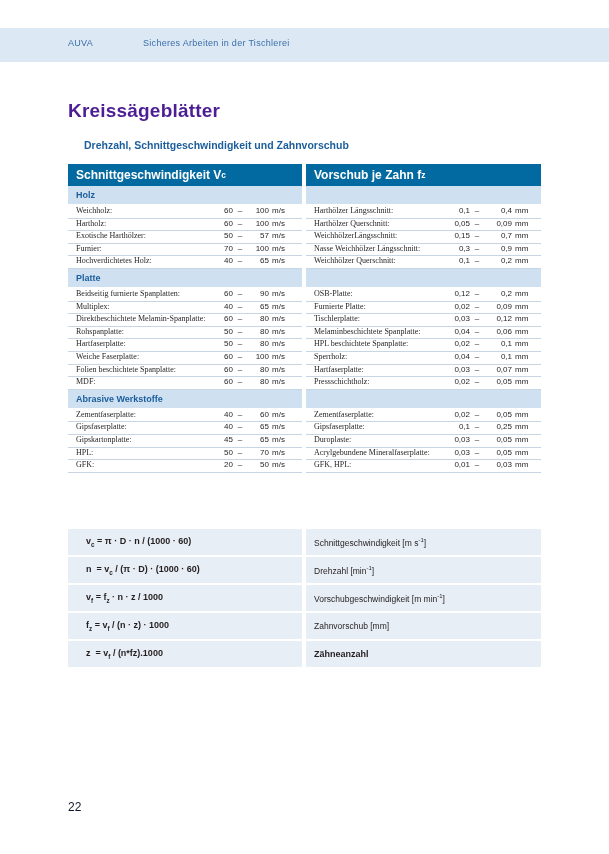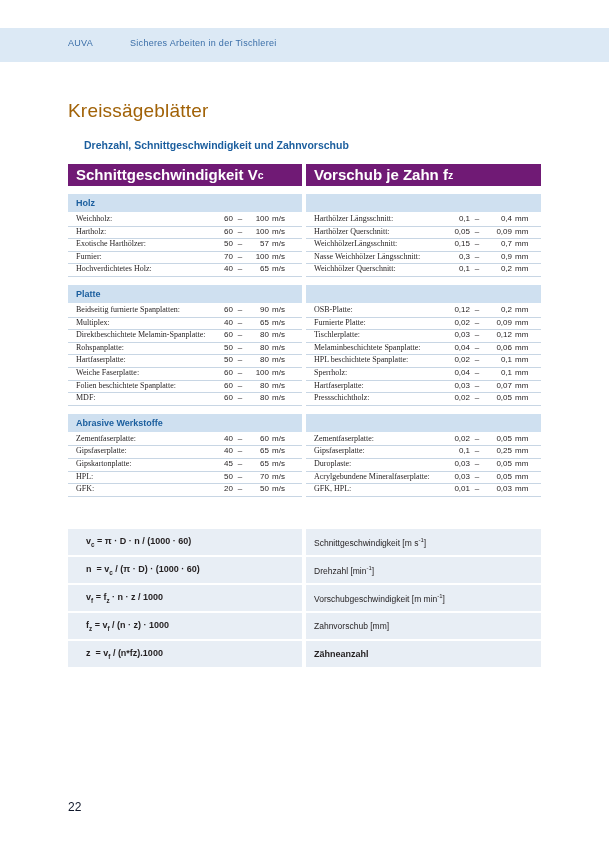--- a/index.html
+++ b/index.html
@@ -29,40 +29,40 @@
     width: 609px;
     height: 34px;
     background: #dce9f5;
   }
   .header-inner {
     position: absolute;
     left: 68px;
     top: 38px;
     display: flex;
     align-items: center;
-    gap: 0;
+    gap: 13px;
     font-size: 9px;
     color: #3a6ea8;
     letter-spacing: 0.3px;
   }
   .header-org {
     width: 62px;
     color: #3a6ea8;
   }
   .header-title {
     color: #3a6ea8;
   }
   
   .page-title {
     position: absolute;
     left: 68px;
     top: 100px;
     font-size: 19px;
-    font-weight: normal;
-    color: #a16207;
+    font-weight: bold;
+    color: #4c1d95;
     letter-spacing: 0.2px;
   }
   .subtitle {
     position: absolute;
     left: 68px;
     top: 139px;
     font-size: 10.5px;
     font-weight: bold;
     color: #1b5e9e;
     padding-left: 16px;
@@ -72,35 +72,35 @@
     position: absolute;
     left: 68px;
     top: 164px;
     width: 473px;
   }
   .thead {
     display: flex;
     gap: 4px;
   }
   .thead .cell {
-    background: #701a75;
+    background: #0369a1;
     color: #ffffff;
-    font-size: 15px;
+    font-size: 12px;
     font-weight: bold;
     padding: 5px 8px 6px 8px;
     box-sizing: border-box;
     height: 22px;
     display: flex;
     align-items: center;
   }
   .col-left { width: 234px; }
   .col-right { width: 235px; }
 
   .group {
-    margin-top: 8px;
+    margin-top: 0;
   }
   .group-title-row {
     display: flex;
     gap: 4px;
   }
   .group-title {
     background: #cfe0f0;
     color: #1b5e9e;
     font-size: 9px;
     font-weight: bold;

